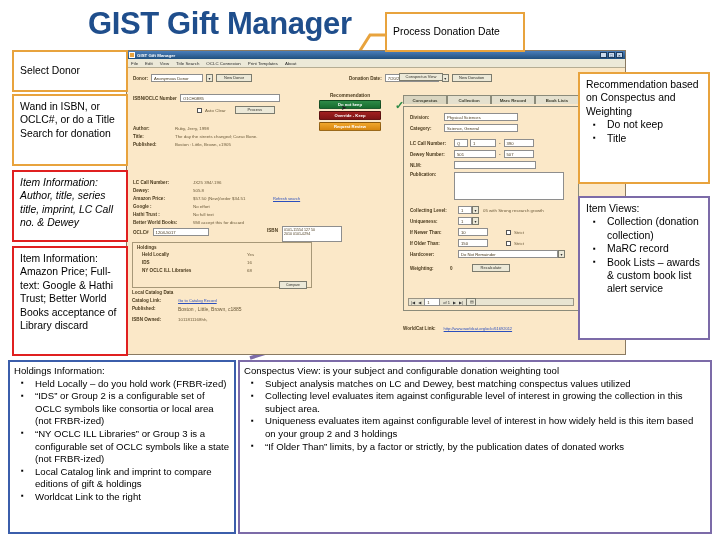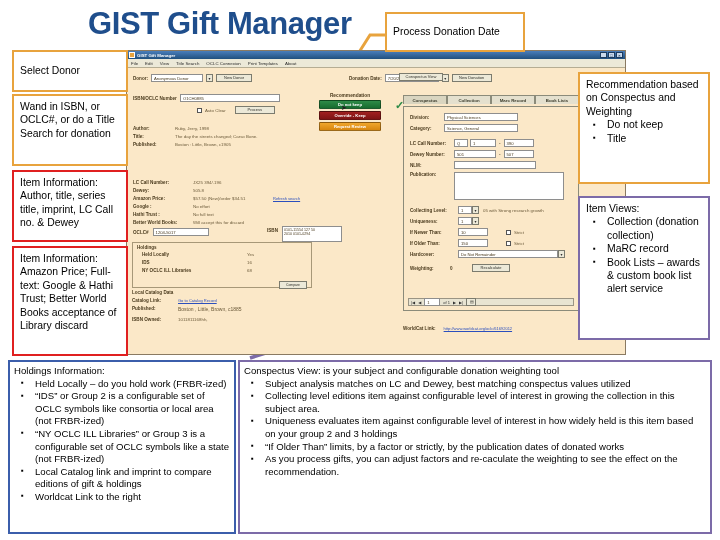--- a/index.html
+++ b/index.html
@@ -399,21 +399,21 @@
 </div>
 
 <div class="callout c-orange" style="left:385px; top:12px; width:140px; height:40px; display:flex; align-items:center;">
   <span>Process Donation Date</span>
 </div>
 
 <div class="callout c-orange" style="left:12px; top:94px; width:116px; height:72px;">
   <span>Wand in ISBN, or OCLC#, or do a Title Search for donation</span>
 </div>
 
-<div class="callout c-red" style="left:12px; top:170px; width:116px; height:72px;">
+<div class="callout c-red" style="left:12px; top:170px; width:116px; height:72px;font-style:italic;">
   <span>Item Information: Author, title, series title, imprint, LC Call no. &amp; Dewey</span>
 </div>
 
 <div class="callout c-red" style="left:12px; top:246px; width:116px; height:110px;">
   <span>Item Information: Amazon Price; Full-text: Google &amp; Hathi Trust; Better World Books acceptance of Library discard</span>
 </div>
 
 <div class="callout c-orange" style="left:578px; top:72px; width:132px; height:112px;">
   <div>Recommendation based on Conspectus and Weighting</div>
   <ul>
@@ -439,18 +439,17 @@
     <li>“NY OCLC ILL Libraries” or Group 3 is a configurable set of OCLC symbols like a state  (not FRBR-ized)</li>
     <li>Local Catalog link and imprint to compare editions of gift &amp; holdings</li>
     <li>Worldcat Link to the right</li>
   </ul>
 </div>
 
 <div class="callout c-purple" style="left:238px; top:360px; width:474px; height:174px; font-size:9.6px; line-height:12.6px; padding:3px 4px;">
   <div>Conspectus View: is your subject and configurable donation weighting tool</div>
   <ul>
     <li>Subject analysis matches on LC and Dewey, best matching conspectus values utilized</li>
-    <li>Collecting level editions item against configurable level of interest in growing the collection in this subject area.</li>
+    <li>Collecting level evaluates item against configurable level of interest in growing the collection in this subject area.</li>
     <li>Uniqueness evaluates item against configurable level of interest in how widely held is this item based on your group 2 and 3 holdings</li>
     <li>“If Older Than” limits, by a factor or strictly, by the publication dates of donated works</li>
-    <li>As you process gifts, you can adjust factors and re-caculate the weighting to see the effect on the recommendation.</li>
   </ul>
 </div>
 
 </body></html>

